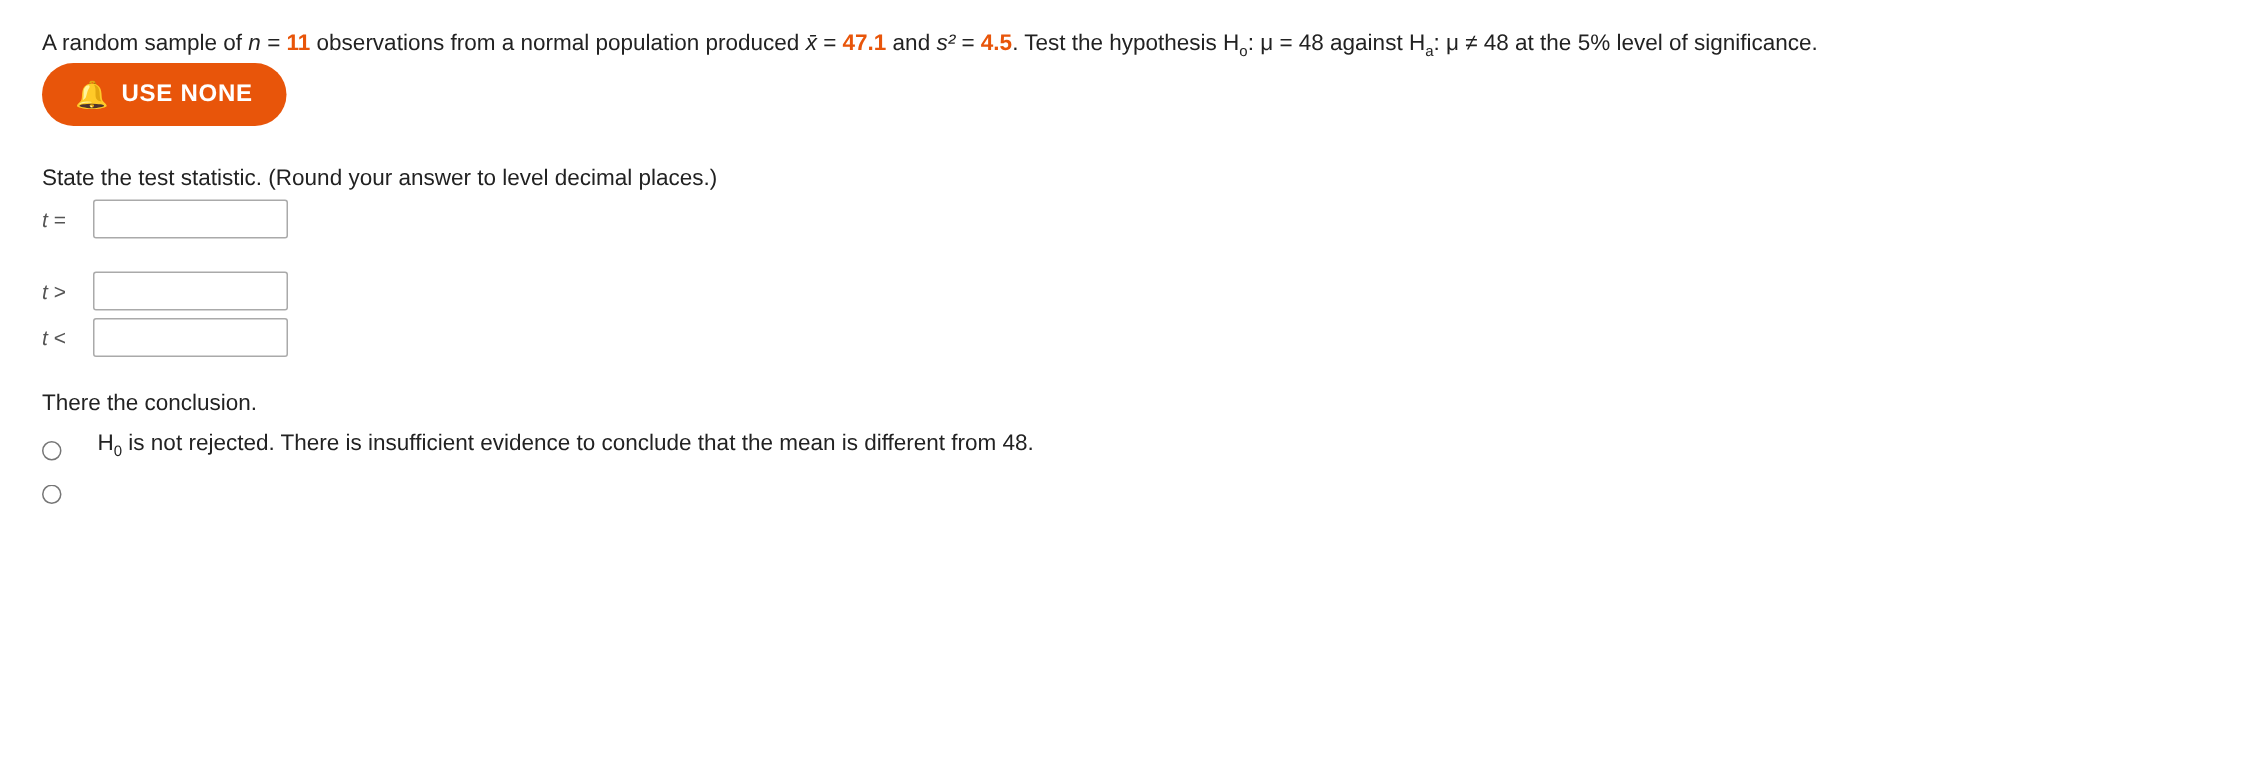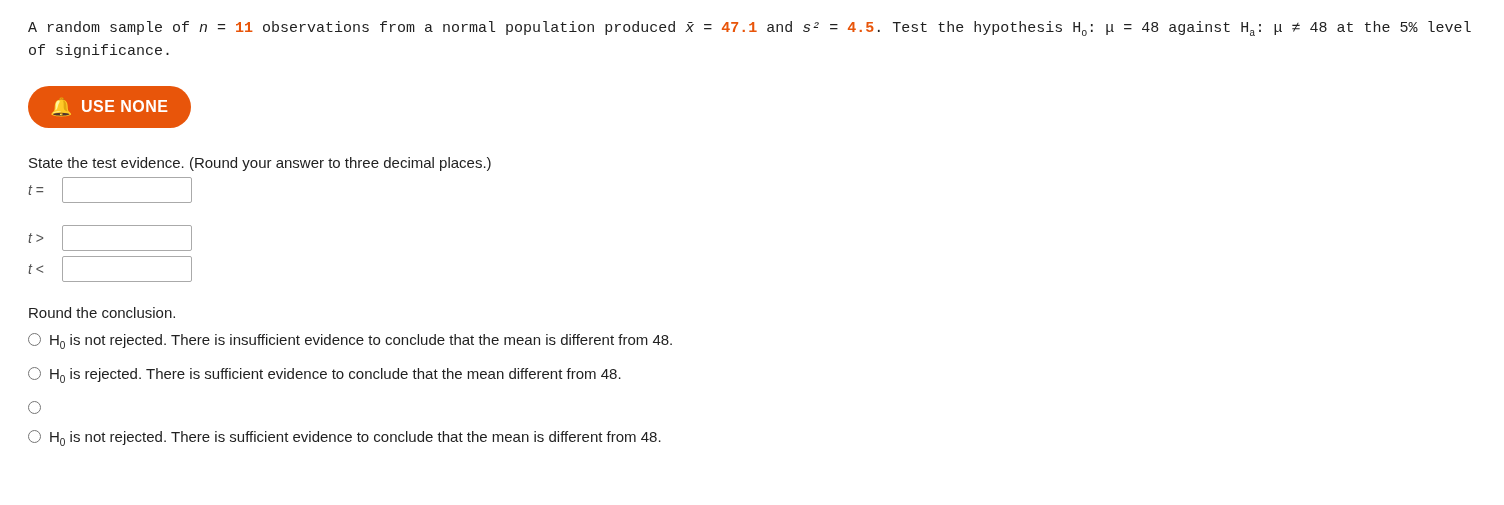--- a/index.html
+++ b/index.html
@@ -12,22 +12,20 @@
       font-size: 15px;
       color: #222;
       background: #fff;
       padding: 18px 28px;
       width: 1504px;
       min-height: 505px;
     }
     .problem-statement {
       font-size: 15px;
       line-height: 1.5;
-      margin-bottom: 22px;
-      font-family: Liberation Mono, monospace;
     }
     .highlight-orange {
       color: #e8550a;
       font-weight: bold;
     }
     .use-salt-btn {
       display: inline-flex;
       align-items: center;
       gap: 8px;
       background: #e8550a;
@@ -73,22 +71,22 @@
     }
     .conclusion-section {
       margin-top: 8px;
     }
     .conclusion-label {
       font-size: 15px;
       margin-bottom: 10px;
     }
     .radio-option {
       display: flex;
-      align-items: flex-start;
-      gap: 8px;
+      align-items: flex-end;
+      gap: 24px;
       margin-bottom: 14px;
       font-size: 15px;
     }
     .radio-option input[type="radio"] {
       margin-top: 2px;
       flex-shrink: 0;
     }
     sub {
       font-size: 10px;
     }
@@ -107,21 +105,21 @@
 </div>
 
 
 <button class="use-salt-btn">
   <span class="salt-icon">🔔</span>
   <span>USE NONE</span>
 </button>
 
 
 <div class="section">
-  <div class="section-label">State the test evidence. (Round your answer to three decimal places.)</div>
+  <div class="section-label">State the test statistic. (Round your answer to level decimal places.)</div>
   <div class="input-row">
     <label>
       <span class="italic-var">t</span> =
     </label>
     <input type="text" style="">
   </div>
 </div>
 
 
 <div class="section">
@@ -134,36 +132,28 @@
   <div class="input-row">
     <label>
       <span class="italic-var">t</span> &lt;
     </label>
     <input type="text" style="">
   </div>
 </div>
 
 
 <div class="conclusion-section">
-  <div class="conclusion-label">Round the conclusion.</div>
+  <div class="conclusion-label">There the conclusion.</div>
 
   <div class="radio-option">
     <input type="radio" name="conclusion" id="opt1" style="">
     <label for="opt1">H<sub>0</sub> is not rejected. There is insufficient evidence to conclude that the mean is different from 48.</label>
   </div>
 
-  <div class="radio-option">
-    <input type="radio" name="conclusion" id="opt2" style="">
-    <label for="opt2">H<sub>0</sub> is rejected. There is sufficient evidence to conclude that the mean different from 48.</label>
-  </div>
 
   <div class="radio-option">
     <input type="radio" name="conclusion" id="opt3" style="">
   </div>
 
-  <div class="radio-option">
-    <input type="radio" name="conclusion" id="opt4" style="">
-    <label for="opt4">H<sub>0</sub> is not rejected. There is sufficient evidence to conclude that the mean is different from 48.</label>
-  </div>
 </div>
 
 
 
 
 </body></html>

